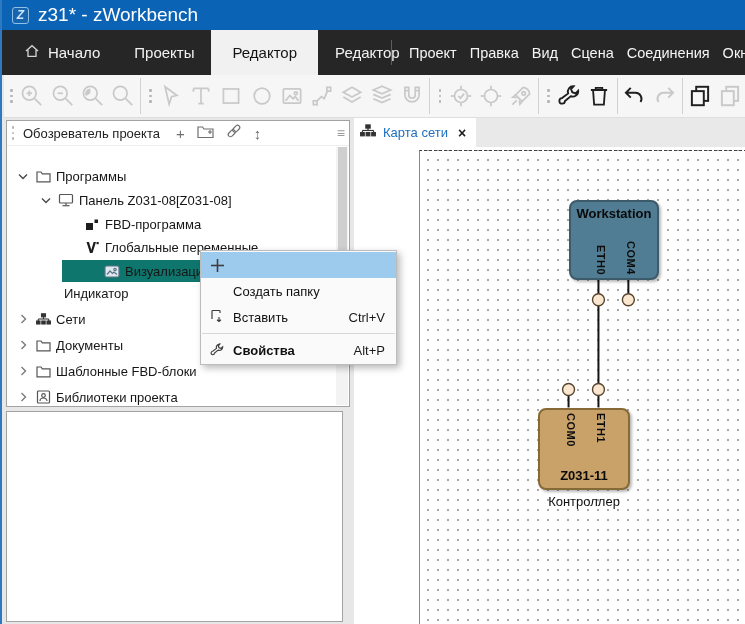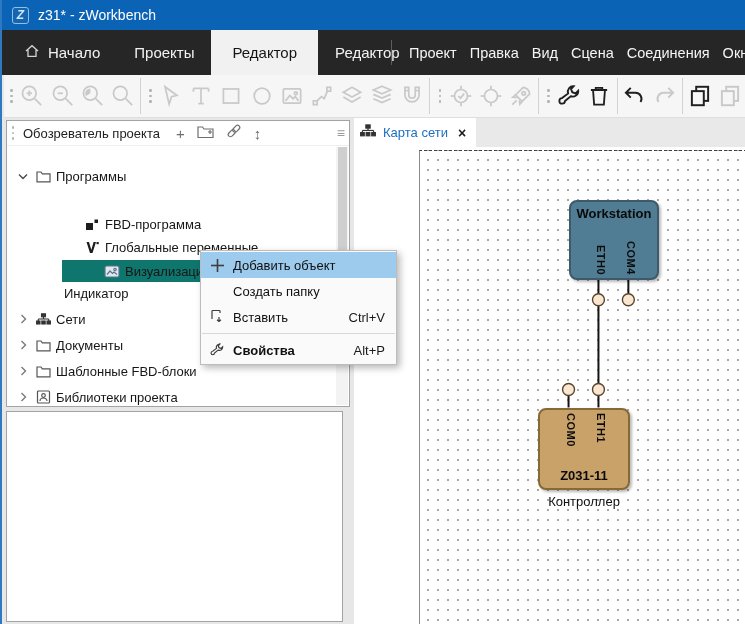--- a/index.html
+++ b/index.html
@@ -3,21 +3,21 @@
 <meta charset="utf-8">
 <style>
   * { margin:0; padding:0; box-sizing:border-box; }
   html,body { width:745px; height:624px; overflow:hidden; }
   body { font-family:"Liberation Sans","DejaVu Sans",sans-serif; background:#e7e7e7; position:relative; }
   .window { position:absolute; inset:0; border-left:2px solid #2e7ac2; }
 
   
   .titlebar { position:absolute; left:0; top:0; right:0; height:30px; background:#0b63b5; display:flex; align-items:center; }
   .app-icon { width:17px; height:17px; margin-left:10px; border:1px solid #8fc0e8; border-radius:3px; background:#1565b0; color:#cfe6fb; font-size:12px; font-weight:bold; font-style:italic; display:flex; align-items:center; justify-content:center; line-height:1; }
-  .title-text { color:#ffffff; font-size:14px; margin-left:9px; }
+  .title-text { color:#ffffff; font-size:19px; margin-left:9px; }
 
   
   .ribbon { position:absolute; left:0; top:30px; right:0; height:45px; background:#262626; color:#fff; }
   .ribbon-tabs { position:absolute; left:0; top:0; bottom:0; display:flex; align-items:stretch; }
   .rtab { display:flex; align-items:center; gap:8px; padding:0 17px; font-size:15px; color:#f2f2f2; cursor:default; }
   .rtab.first { padding-left:22px; }
   .rtab.active { background:#f1f1f1; color:#141414; padding:0 21px; }
   .ribbon-sep { position:absolute; left:389px; top:10px; width:1px; height:25px; background:#5c5c5c; }
   .ribbon-menu { position:absolute; left:407px; top:0; bottom:0; display:flex; align-items:center; gap:13px; font-size:14.5px; white-space:nowrap; }
   .rmenu-item { color:#f5f5f5; }
@@ -320,20 +320,35 @@
             </svg>
           </span>
         <span class="ticon">
             <svg width="15" height="13" viewBox="0 0 15 13" fill="none" stroke="#555" stroke-width="1.2">
               <path d="M1 2 h4 l1.3 1.8 H14 v8 H1 Z"></path>
             </svg>
           </span>
         <span>Программы</span>
       </div>
 
+      <div class="trow" style="top:42px; left:29px;">
+        <span class="chev">
+            <svg width="10" height="7" viewBox="0 0 10 7" fill="none" stroke="#4a4a4a" stroke-width="1.4">
+              <path d="M1 1.5 L5 5.5 L9 1.5"></path>
+            </svg>
+          </span>
+        <span class="ticon">
+            <svg width="16" height="14" viewBox="0 0 16 14" fill="none" stroke="#555" stroke-width="1.2">
+              <rect x="1.5" y="1.5" width="13" height="8.5" rx="1"></rect>
+              <line x1="8" y1="10" x2="8" y2="12"></line>
+              <line x1="4.5" y1="12.7" x2="11.5" y2="12.7"></line>
+            </svg>
+          </span>
+        <span>Панель Z031-08[Z031-08]</span>
+      </div>
 
       <div class="trow" style="top:66px; left:75px;">
         <span class="ticon">
             <svg width="14" height="13" viewBox="0 0 14 13" fill="#1d1d1d">
               <rect x="1" y="5" width="7" height="7"></rect>
               <rect x="9.5" y="1.5" width="3.5" height="3.5"></rect>
             </svg>
           </span>
         <span>FBD-программа</span>
       </div>
@@ -497,21 +512,20 @@
   </div>
 
   <div class="ctx-menu">
     <div class="ctx-row hl">
       <span class="ctx-icon">
           <svg width="15" height="15" viewBox="0 0 15 15" stroke="#3f3f3f" stroke-width="1.6">
             <line x1="7.5" y1="1" x2="7.5" y2="14"></line>
             <line x1="1" y1="7.5" x2="14" y2="7.5"></line>
           </svg>
         </span>
-      <span class="ctx-label">Добавить объект</span>
       <span class="ctx-short"></span>
     </div>
     <div class="ctx-row">
       <span class="ctx-icon"></span>
       <span class="ctx-label">Создать папку</span>
       <span class="ctx-short"></span>
     </div>
     <div class="ctx-row">
       <span class="ctx-icon">
           <svg width="15" height="16" viewBox="0 0 15 16" fill="none" stroke="#3f3f3f" stroke-width="1.2">

